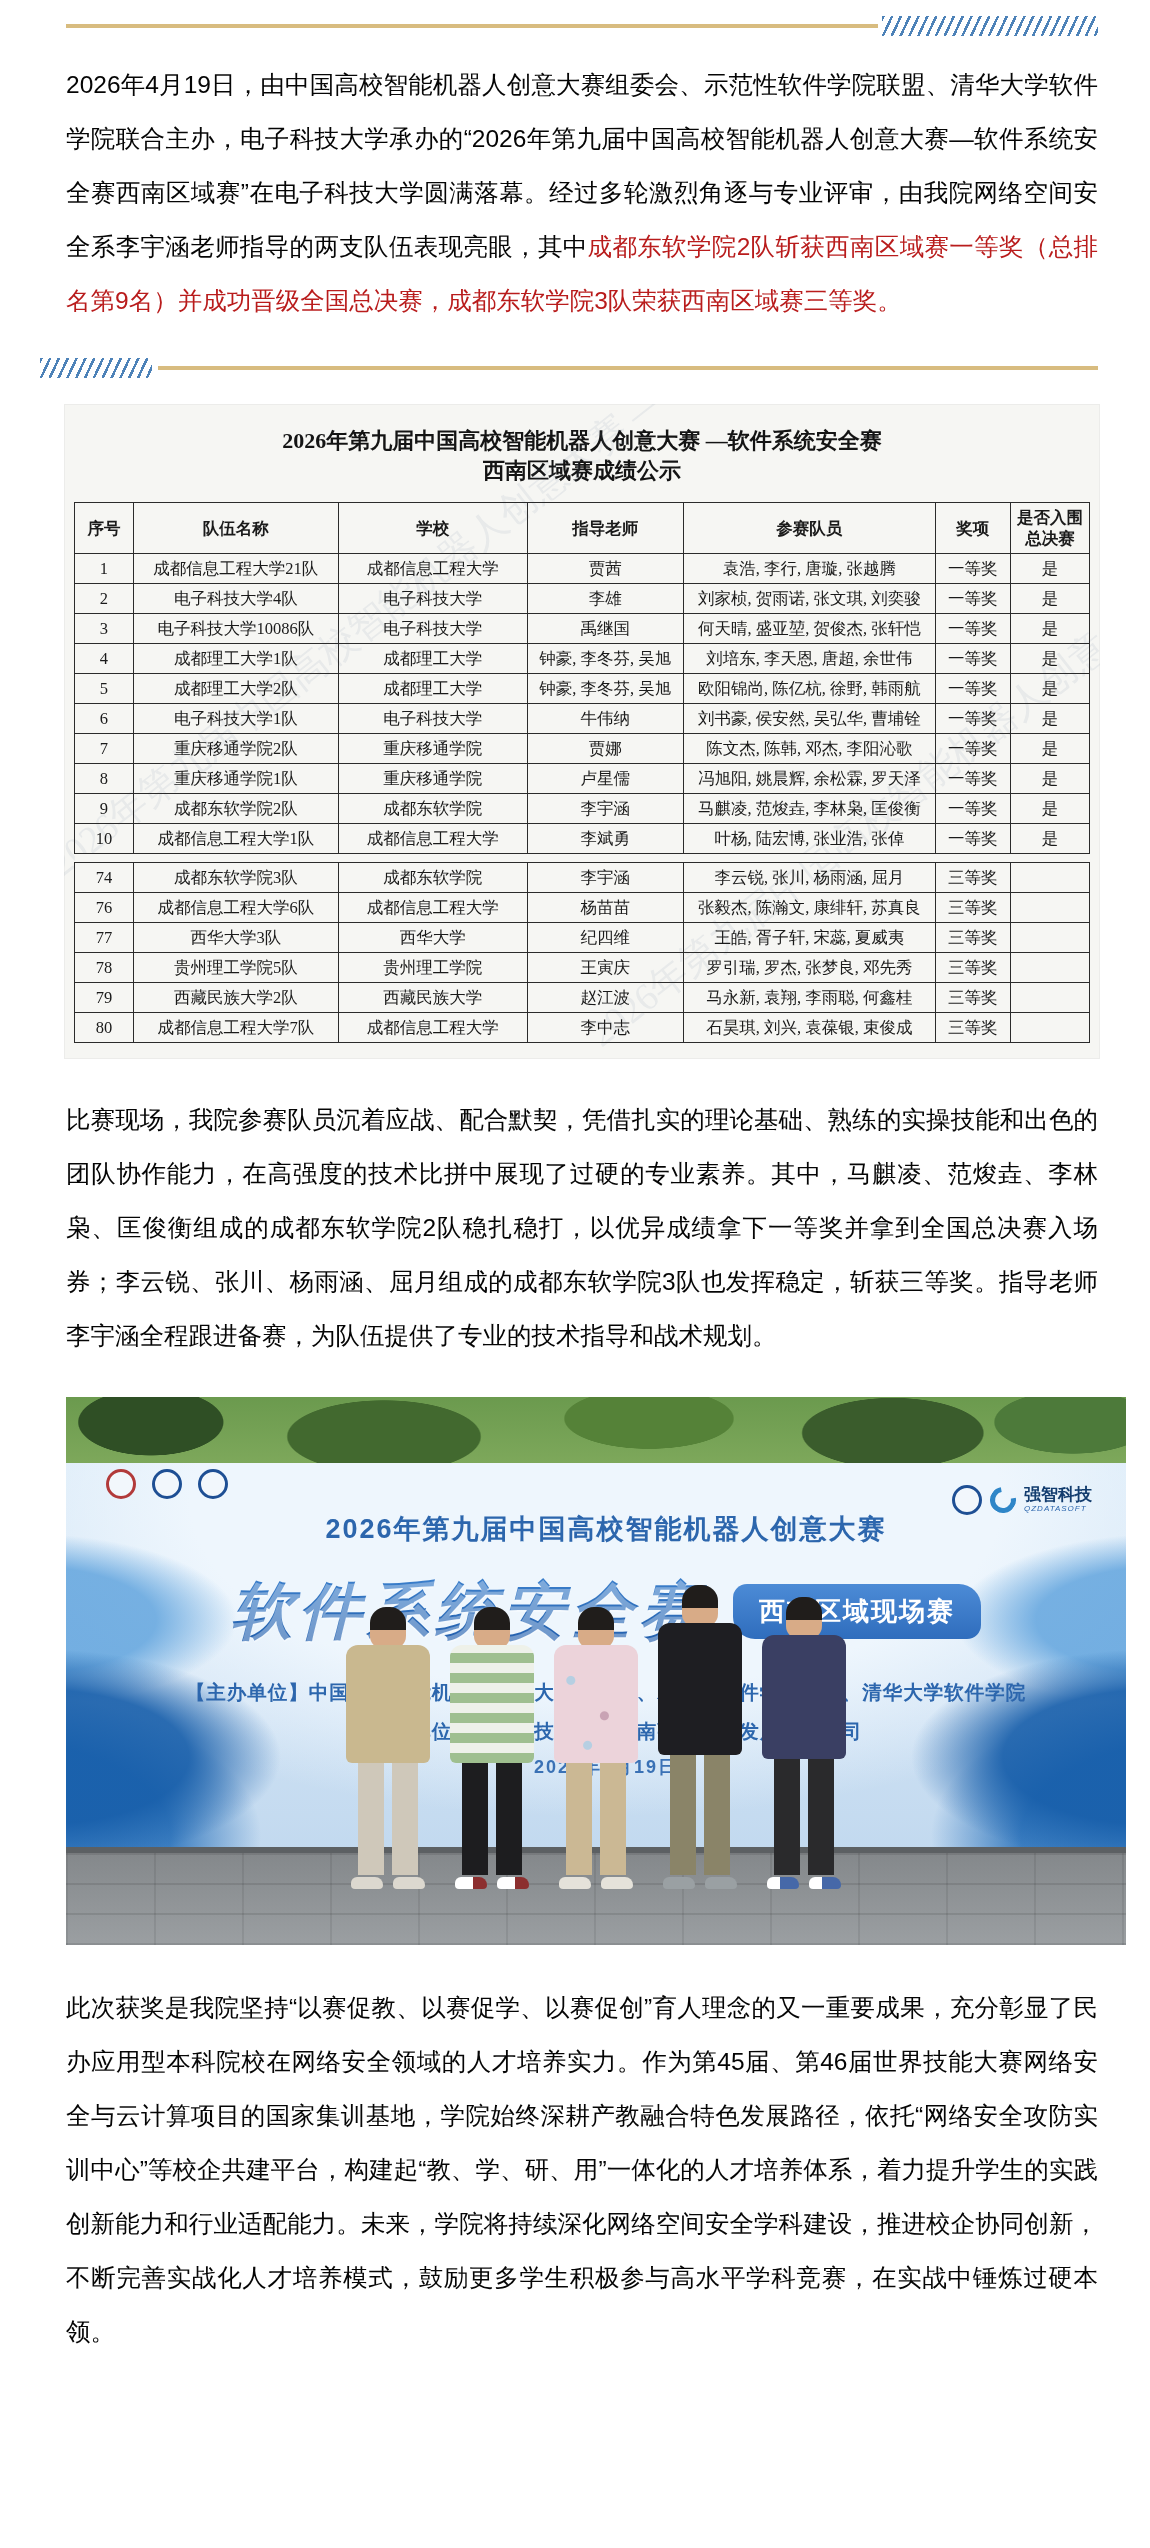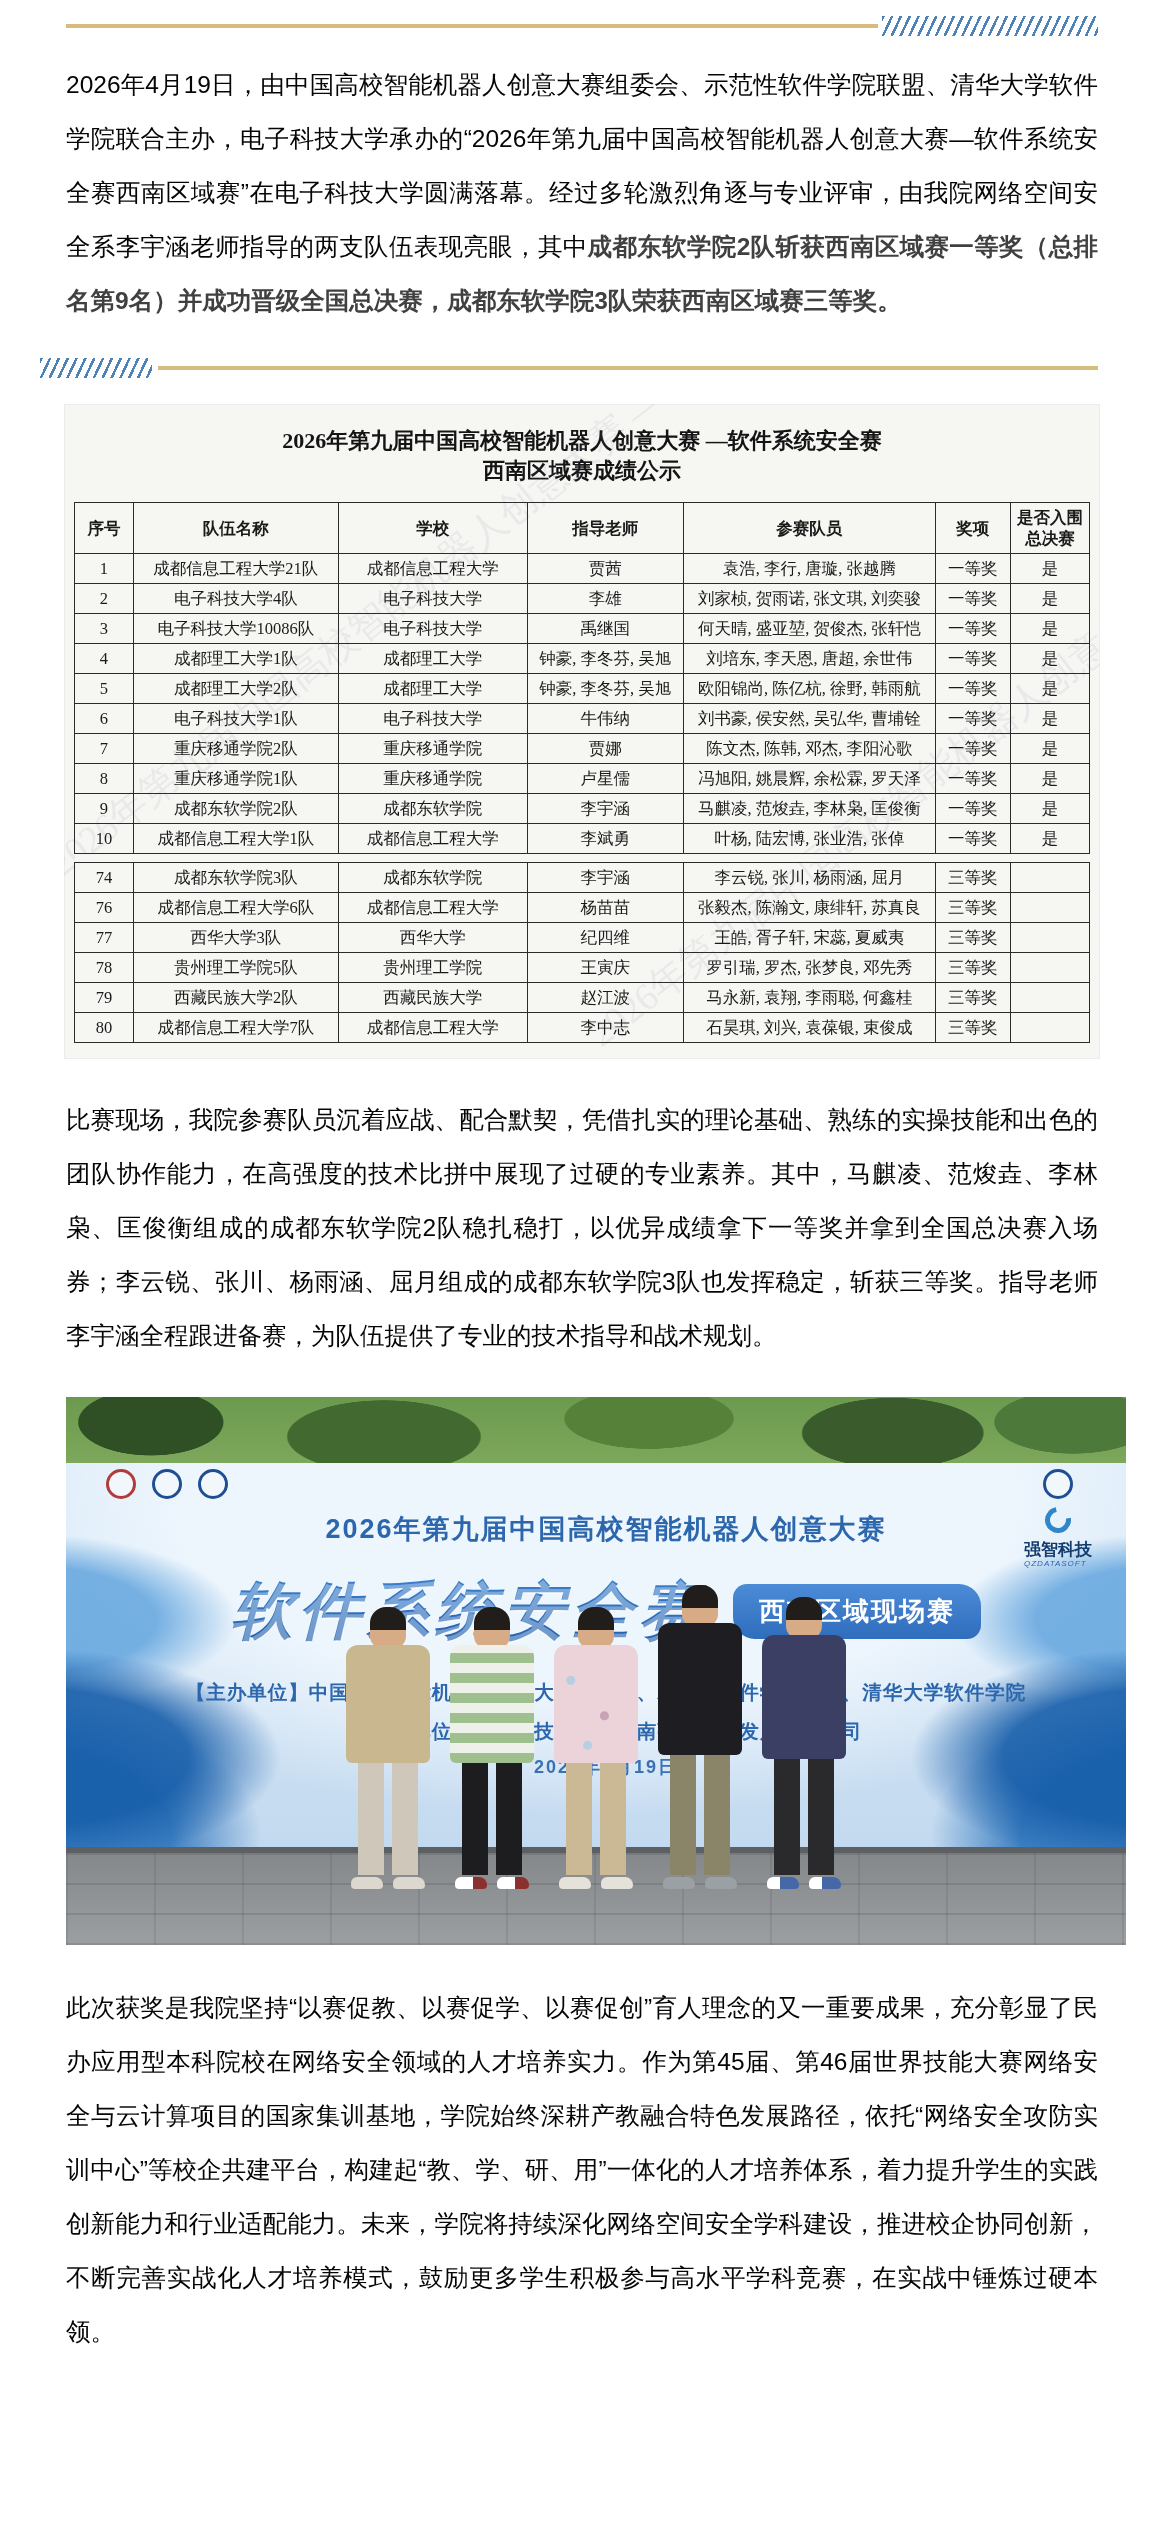--- a/index.html
+++ b/index.html
@@ -9,21 +9,21 @@
 
   
   .divider{display:flex;align-items:center;height:24px;margin:0 0 6px;}
   .divider .gold-line{height:4px;background:#d8bc7f;flex:1;}
   .divider .slashes{height:20px;background:repeating-linear-gradient(115deg,#4d82b8 0 2.5px,rgba(0,0,0,0) 2.5px 8px);}
   .divider-top .slashes{width:216px;margin-left:4px;}
   .divider-two .slashes{width:112px;margin-right:6px;margin-left:-26px;}
 
   
   .para{font-size:24.5px;line-height:54px;text-align:justify;margin:20px 0 28px;color:#050505;}
-  .para .hl{color:#404040;font-weight:bold;}
+  .para .hl{color:#b91c1c;font-weight:normal;}
 
   
   .scan{position:relative;background:#f6f6f3;margin:24px -2px 34px;padding:22px 10px 16px;overflow:hidden;
         box-shadow:0 0 0 1px #ececea inset;}
   .scan-title{font-family:"Liberation Serif",serif;font-weight:bold;font-size:22px;text-align:center;color:#141414;line-height:30px;}
   .scan-title2{font-family:"Liberation Serif",serif;font-weight:bold;font-size:22px;text-align:center;color:#141414;line-height:30px;margin-bottom:16px;}
   table.results{border-collapse:collapse;width:100%;font-family:"Liberation Serif",serif;font-size:16.5px;color:#1a1a1a;position:relative;z-index:1;}
   table.results th,table.results td{border:1px solid #2b2b2b;padding:4px 3px;text-align:center;line-height:21px;}
   table.results th{font-weight:bold;background:transparent;}
   table.results col.c-no{width:5.8%;}
@@ -69,21 +69,21 @@
       background:linear-gradient(180deg,#3e83cf,#1f5aa8);-webkit-background-clip:text;background-clip:text;color:transparent;
       text-shadow:0 2px 0 rgba(255,255,255,.35);}
   .banner-badge{background:linear-gradient(180deg,#4c8bd6,#2f6dbd);color:#fff;font-size:26px;font-weight:bold;
       padding:10px 26px;border-radius:14px 22px 14px 22px;letter-spacing:2px;}
   .banner-org{margin-top:26px;font-size:19.5px;font-weight:bold;color:#2c66ad;letter-spacing:1px;}
   .banner-org2{margin-top:12px;font-size:19.5px;font-weight:bold;color:#2c66ad;letter-spacing:1px;}
   .banner-date{margin-top:10px;font-size:18px;font-weight:bold;color:#3a71b5;letter-spacing:2px;}
   .logos-left{position:absolute;top:72px;left:40px;display:flex;gap:16px;z-index:3;}
   .logo-dot{width:30px;height:30px;border-radius:50%;background:#f2f7fc;border:3px solid #1e4f94;box-sizing:border-box;}
   .logo-dot.red{border-color:#b23a3a;}
-  .logos-right{position:absolute;top:72px;right:34px;display:flex;align-items:center;gap:8px;z-index:3;flex-direction:column;}
+  .logos-right{position:absolute;top:88px;right:34px;display:flex;align-items:center;gap:8px;z-index:3;}
   .logo-right-text{display:flex;flex-direction:column;align-items:flex-start;line-height:1.1;}
   .logo-right-label{font-size:17px;font-weight:bold;color:#123c6e;}
   .logo-right-sub{font-size:8px;color:#2c66ad;letter-spacing:1px;font-style:italic;}
   .qz-swoosh{width:26px;height:26px;border:5px solid #2f86c8;border-radius:50%;border-top-color:transparent;transform:rotate(35deg);box-sizing:border-box;}
   .photo .pavement{position:absolute;left:0;right:0;bottom:0;height:92px;z-index:2;
       background:
         repeating-linear-gradient(90deg,rgba(0,0,0,.08) 0 2px,rgba(0,0,0,0) 2px 88px),
         repeating-linear-gradient(180deg,rgba(0,0,0,.10) 0 2px,rgba(0,0,0,0) 2px 30px),
         linear-gradient(180deg,#84888b,#9b9fa2);}
   .photo .pavement::before{content:"";position:absolute;top:-6px;left:0;right:0;height:6px;background:#5c6063;}

